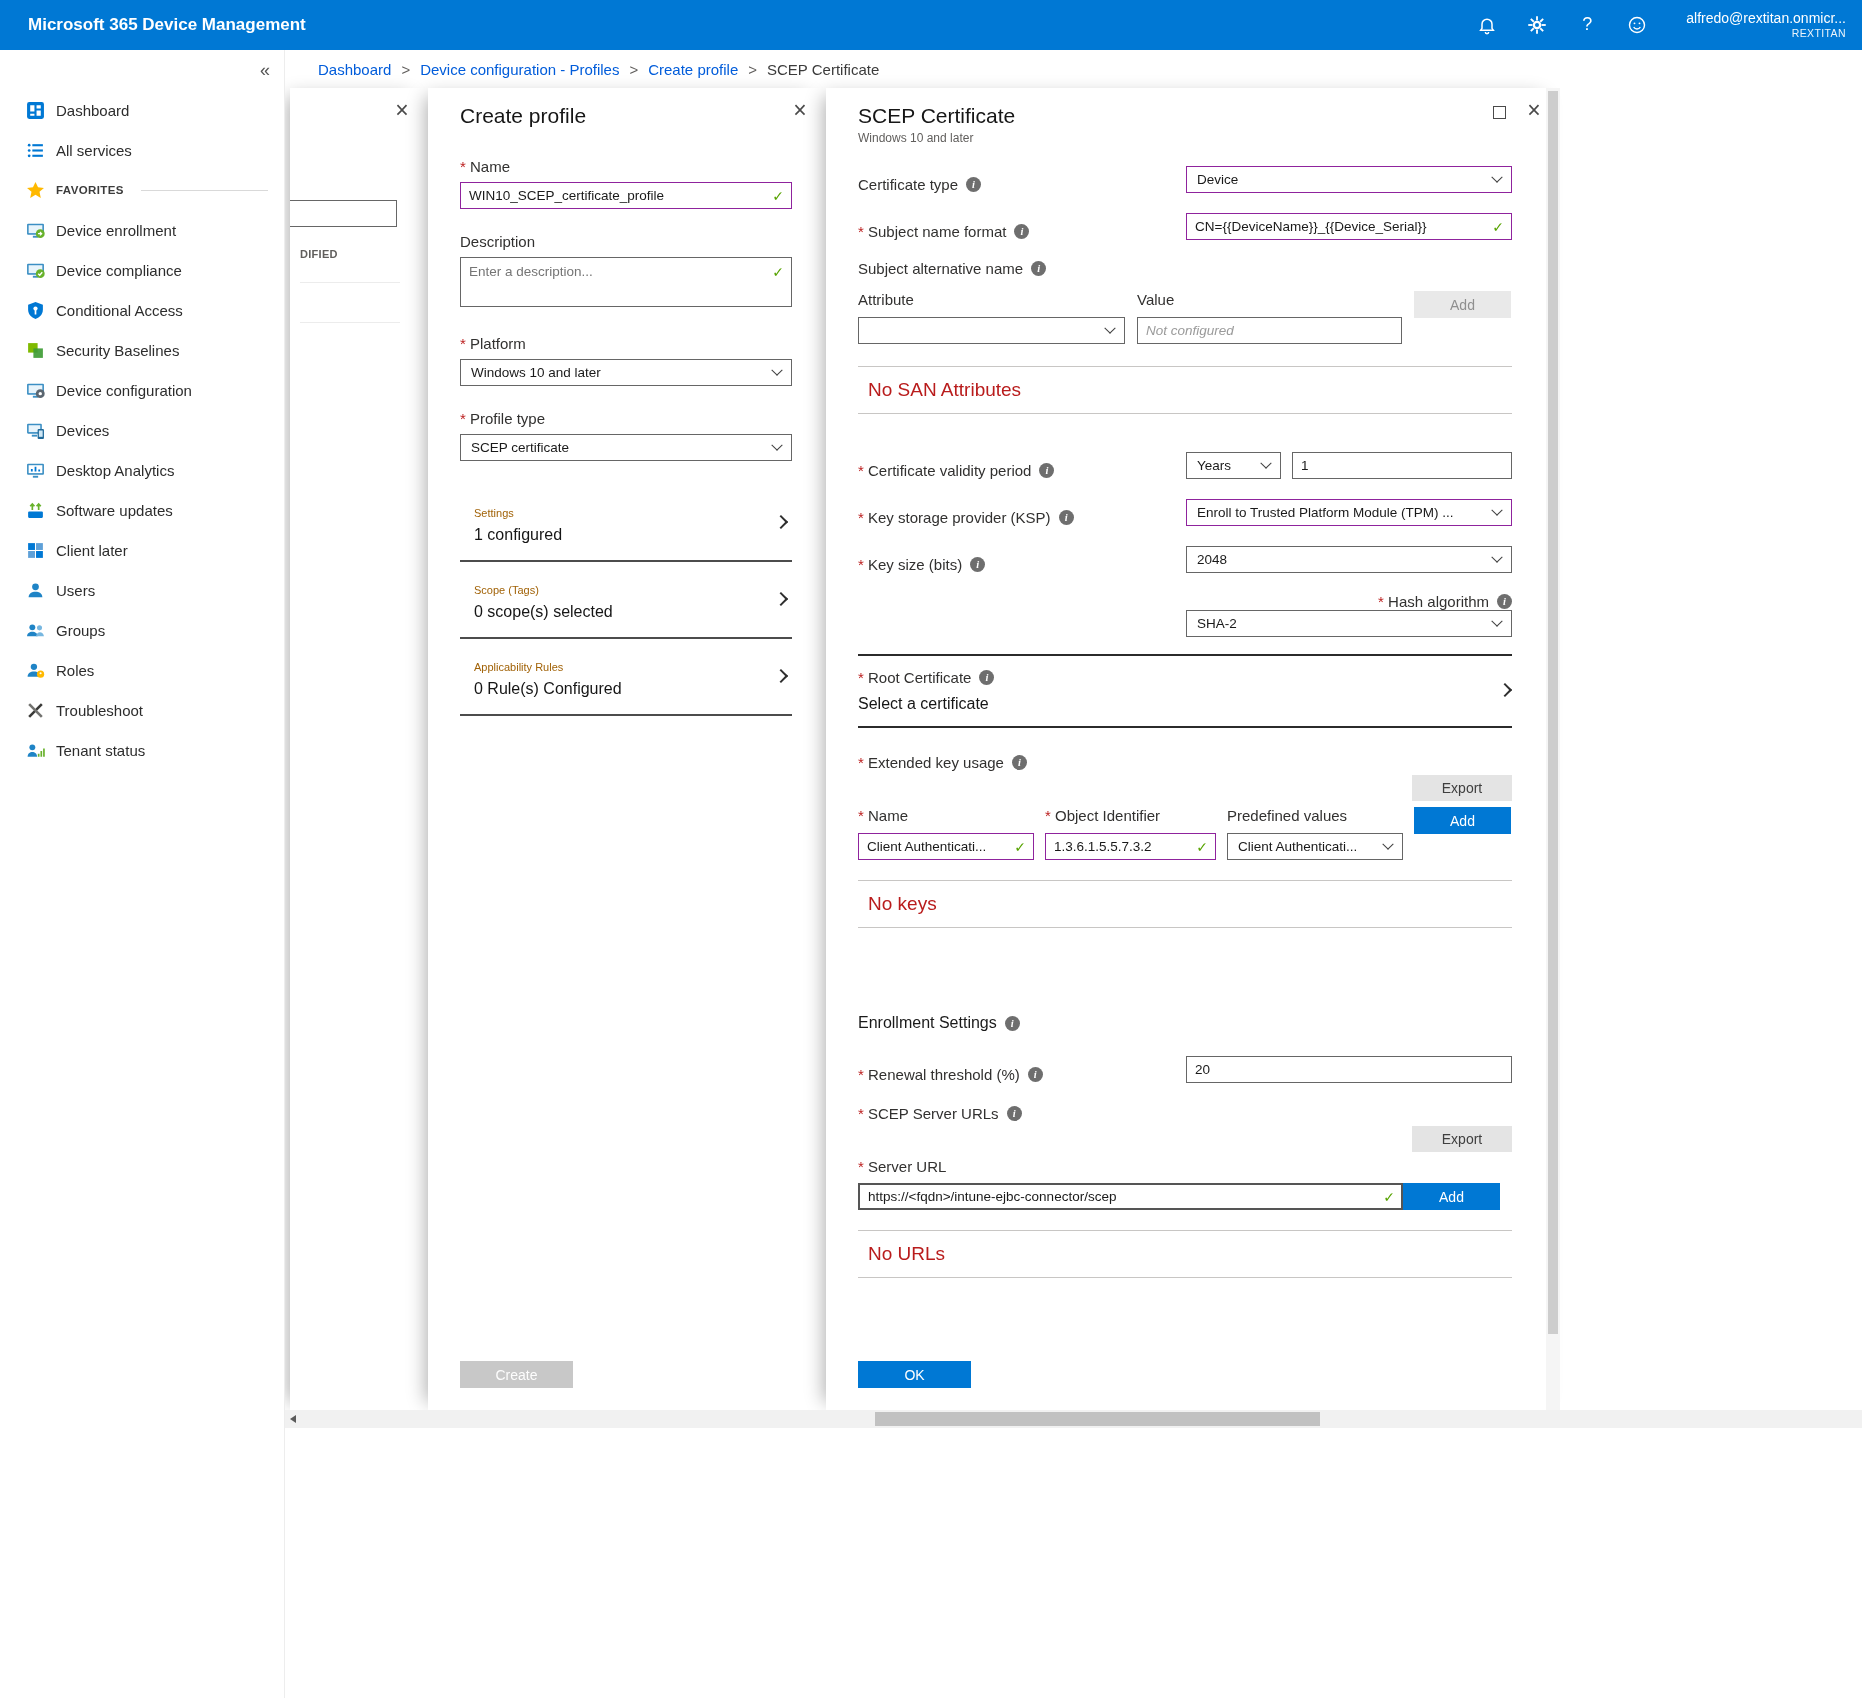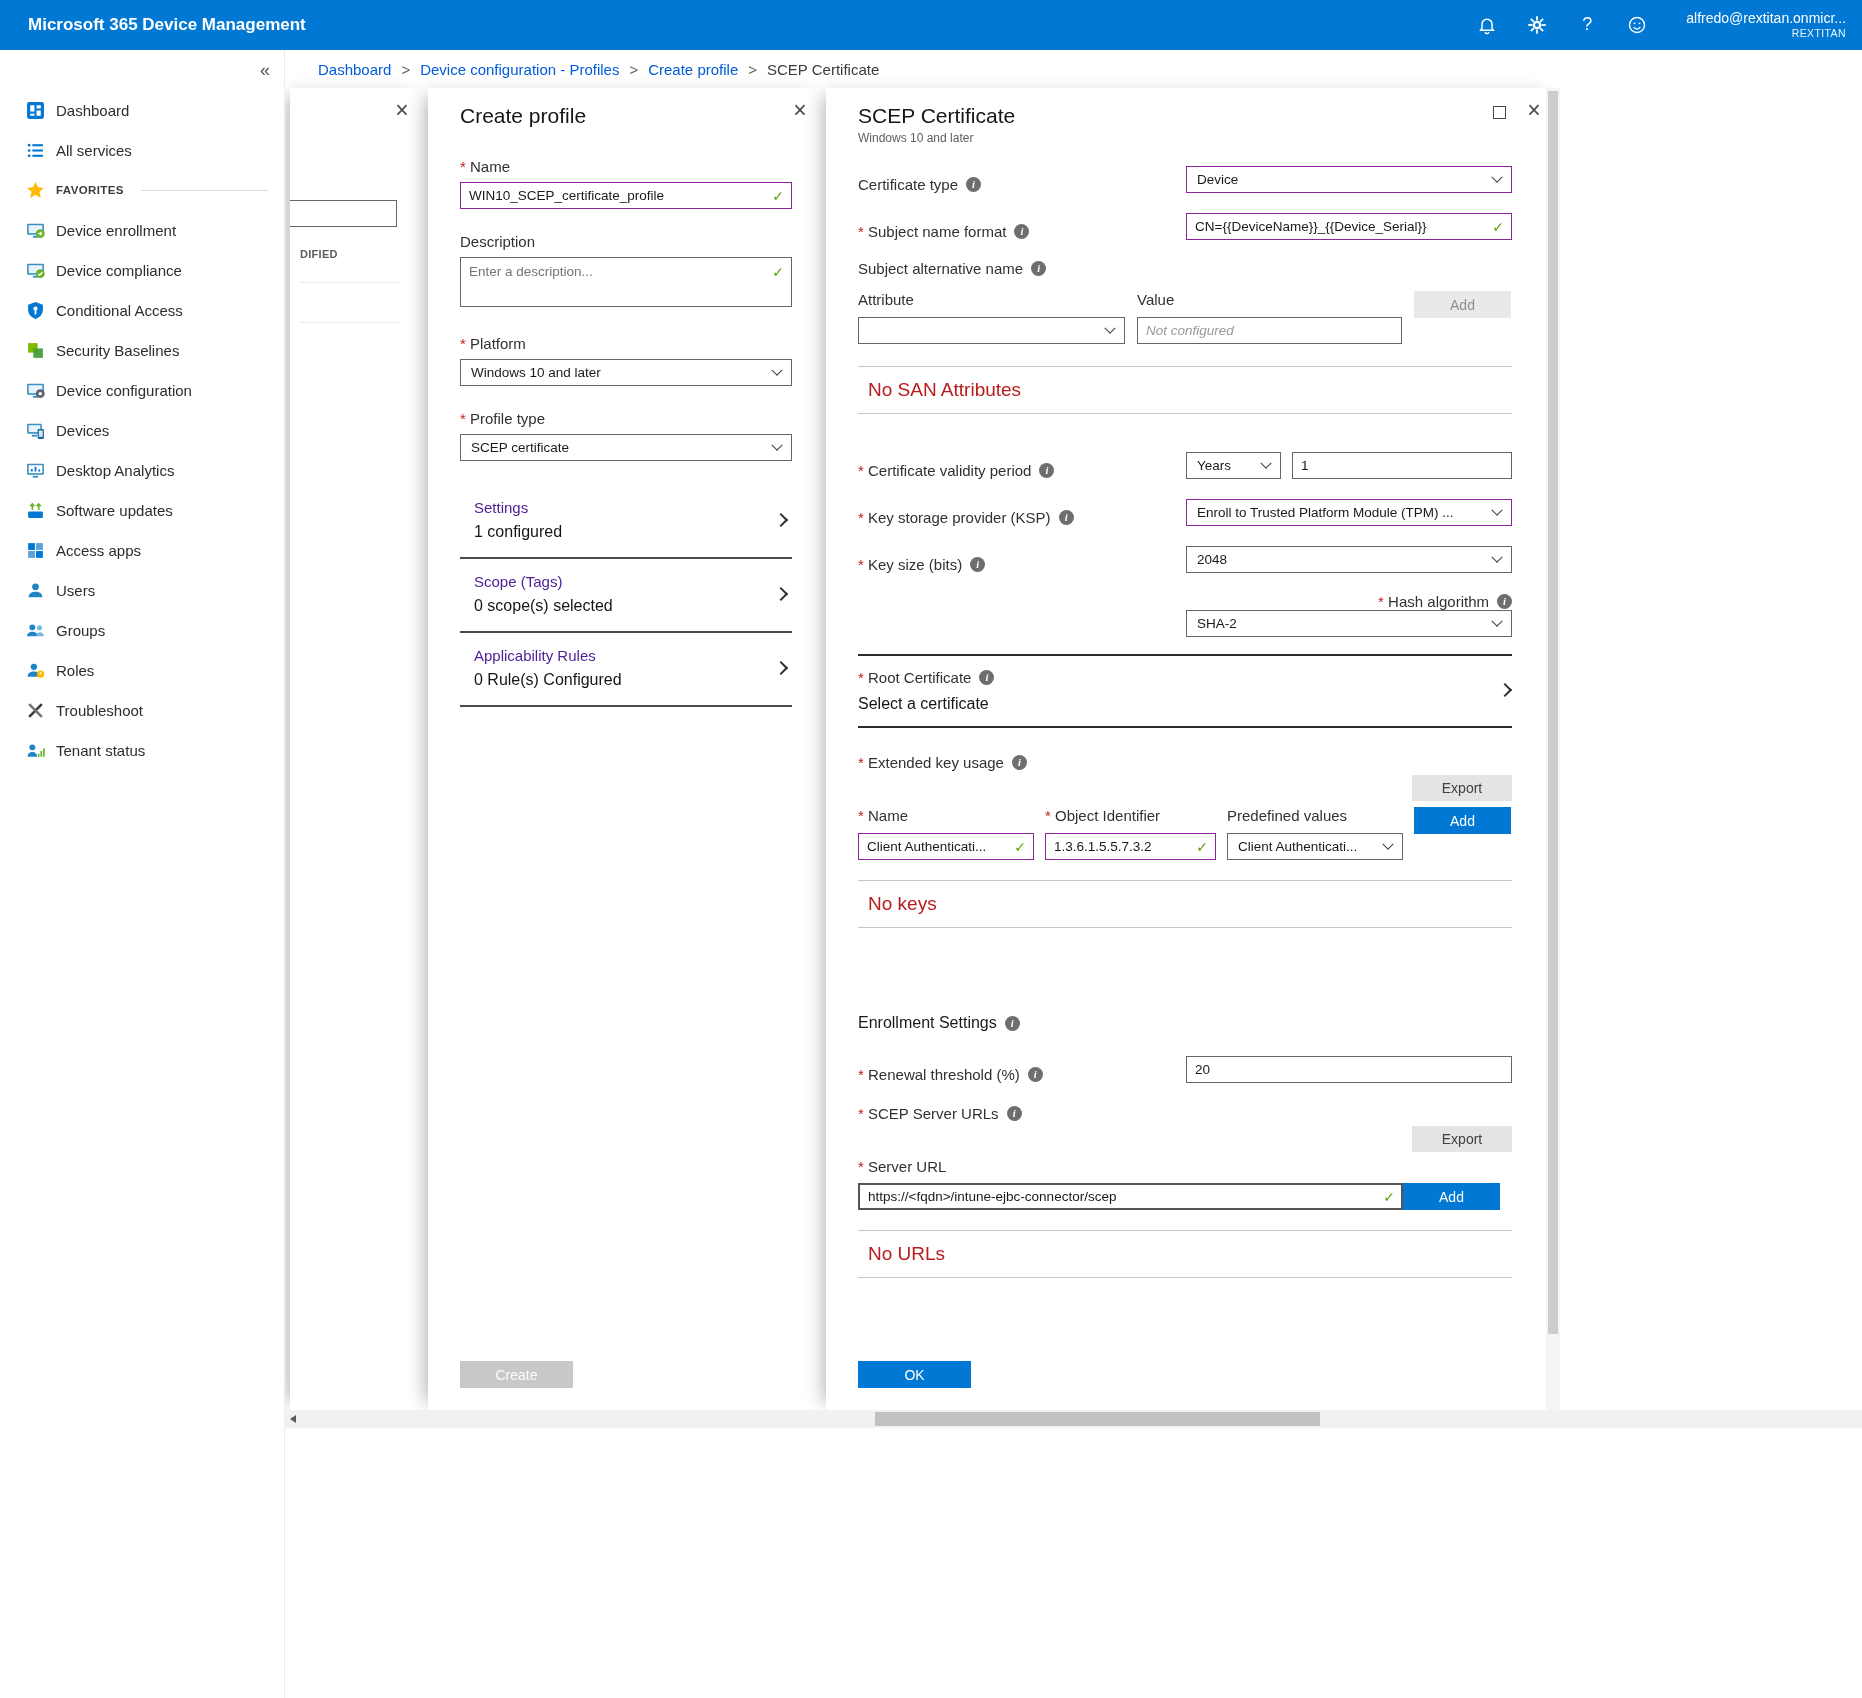--- a/index.html
+++ b/index.html
@@ -103,21 +103,21 @@
   .btn.disabled { background:#c8c8c8; color:#fdfdfd; cursor:default; }
   .btn.gray { background:#e9e9e9; color:#8f8f8f; min-width:97px; cursor:default; }
   .btn.export { background:#e4e4e4; color:#3f3f3f; min-width:100px; height:26px; }
   .btn.add-blue { min-width:97px; }
 
   
   .cp-form { padding:14px 34px 0 32px; }
   .fgroup { margin-bottom:24px; }
   .cp-sections { margin-top:18px; }
   .cp-section { position:relative; padding:14px 26px 16px 14px; border-bottom:2px solid #4c4c4c; cursor:pointer; }
-  .cp-sec-label { font-size:15px; color:#4c1d95; }
+  .cp-sec-label { font-size:11px; color:#a16207;margin-top:8px; }
   .cp-sec-value { font-size:16px; color:#161616; margin-top:7px; }
   .cp-chev { position:absolute; right:6px; top:50%; margin-top:-6px; }
   .blade-footer { position:absolute; bottom:0; left:0; right:0; padding:0 32px 22px; background:#fff; }
 
   
   .scep-body { padding:22px 48px 0 32px; height:1204px; overflow:hidden; }
   .srow { display:flex; align-items:flex-end; justify-content:space-between; margin-bottom:20px; }
   .slabel { font-size:15px; color:#323130; display:flex; align-items:center; gap:8px; }
   .ctrl { width:326px; flex:none; }
   .ctrl.dual { display:flex; gap:11px; }
@@ -336,21 +336,21 @@
 
     <div class="nav-item">
       <span class="nav-ic">
           <svg viewBox="0 0 18 18">
             <rect x="2" y="2" width="6.5" height="6.5" fill="#0078d4"></rect>
             <rect x="9.5" y="2" width="6.5" height="6.5" fill="#5ea0d8"></rect>
             <rect x="2" y="9.5" width="6.5" height="6.5" fill="#5ea0d8"></rect>
             <rect x="9.5" y="9.5" width="6.5" height="6.5" fill="#0078d4"></rect>
           </svg>
         </span>
-      <span>Access apps</span>
+      <span>Client later</span>
     </div>
 
     <div class="nav-item">
       <span class="nav-ic">
           <svg viewBox="0 0 18 18">
             <circle cx="9" cy="5.5" r="3.2" fill="#1f84c6"></circle>
             <path d="M2.5 15.5c0-3.6 3-5.3 6.5-5.3s6.5 1.7 6.5 5.3z" fill="#1f84c6"></path>
           </svg>
         </span>
       <span>Users</span>

